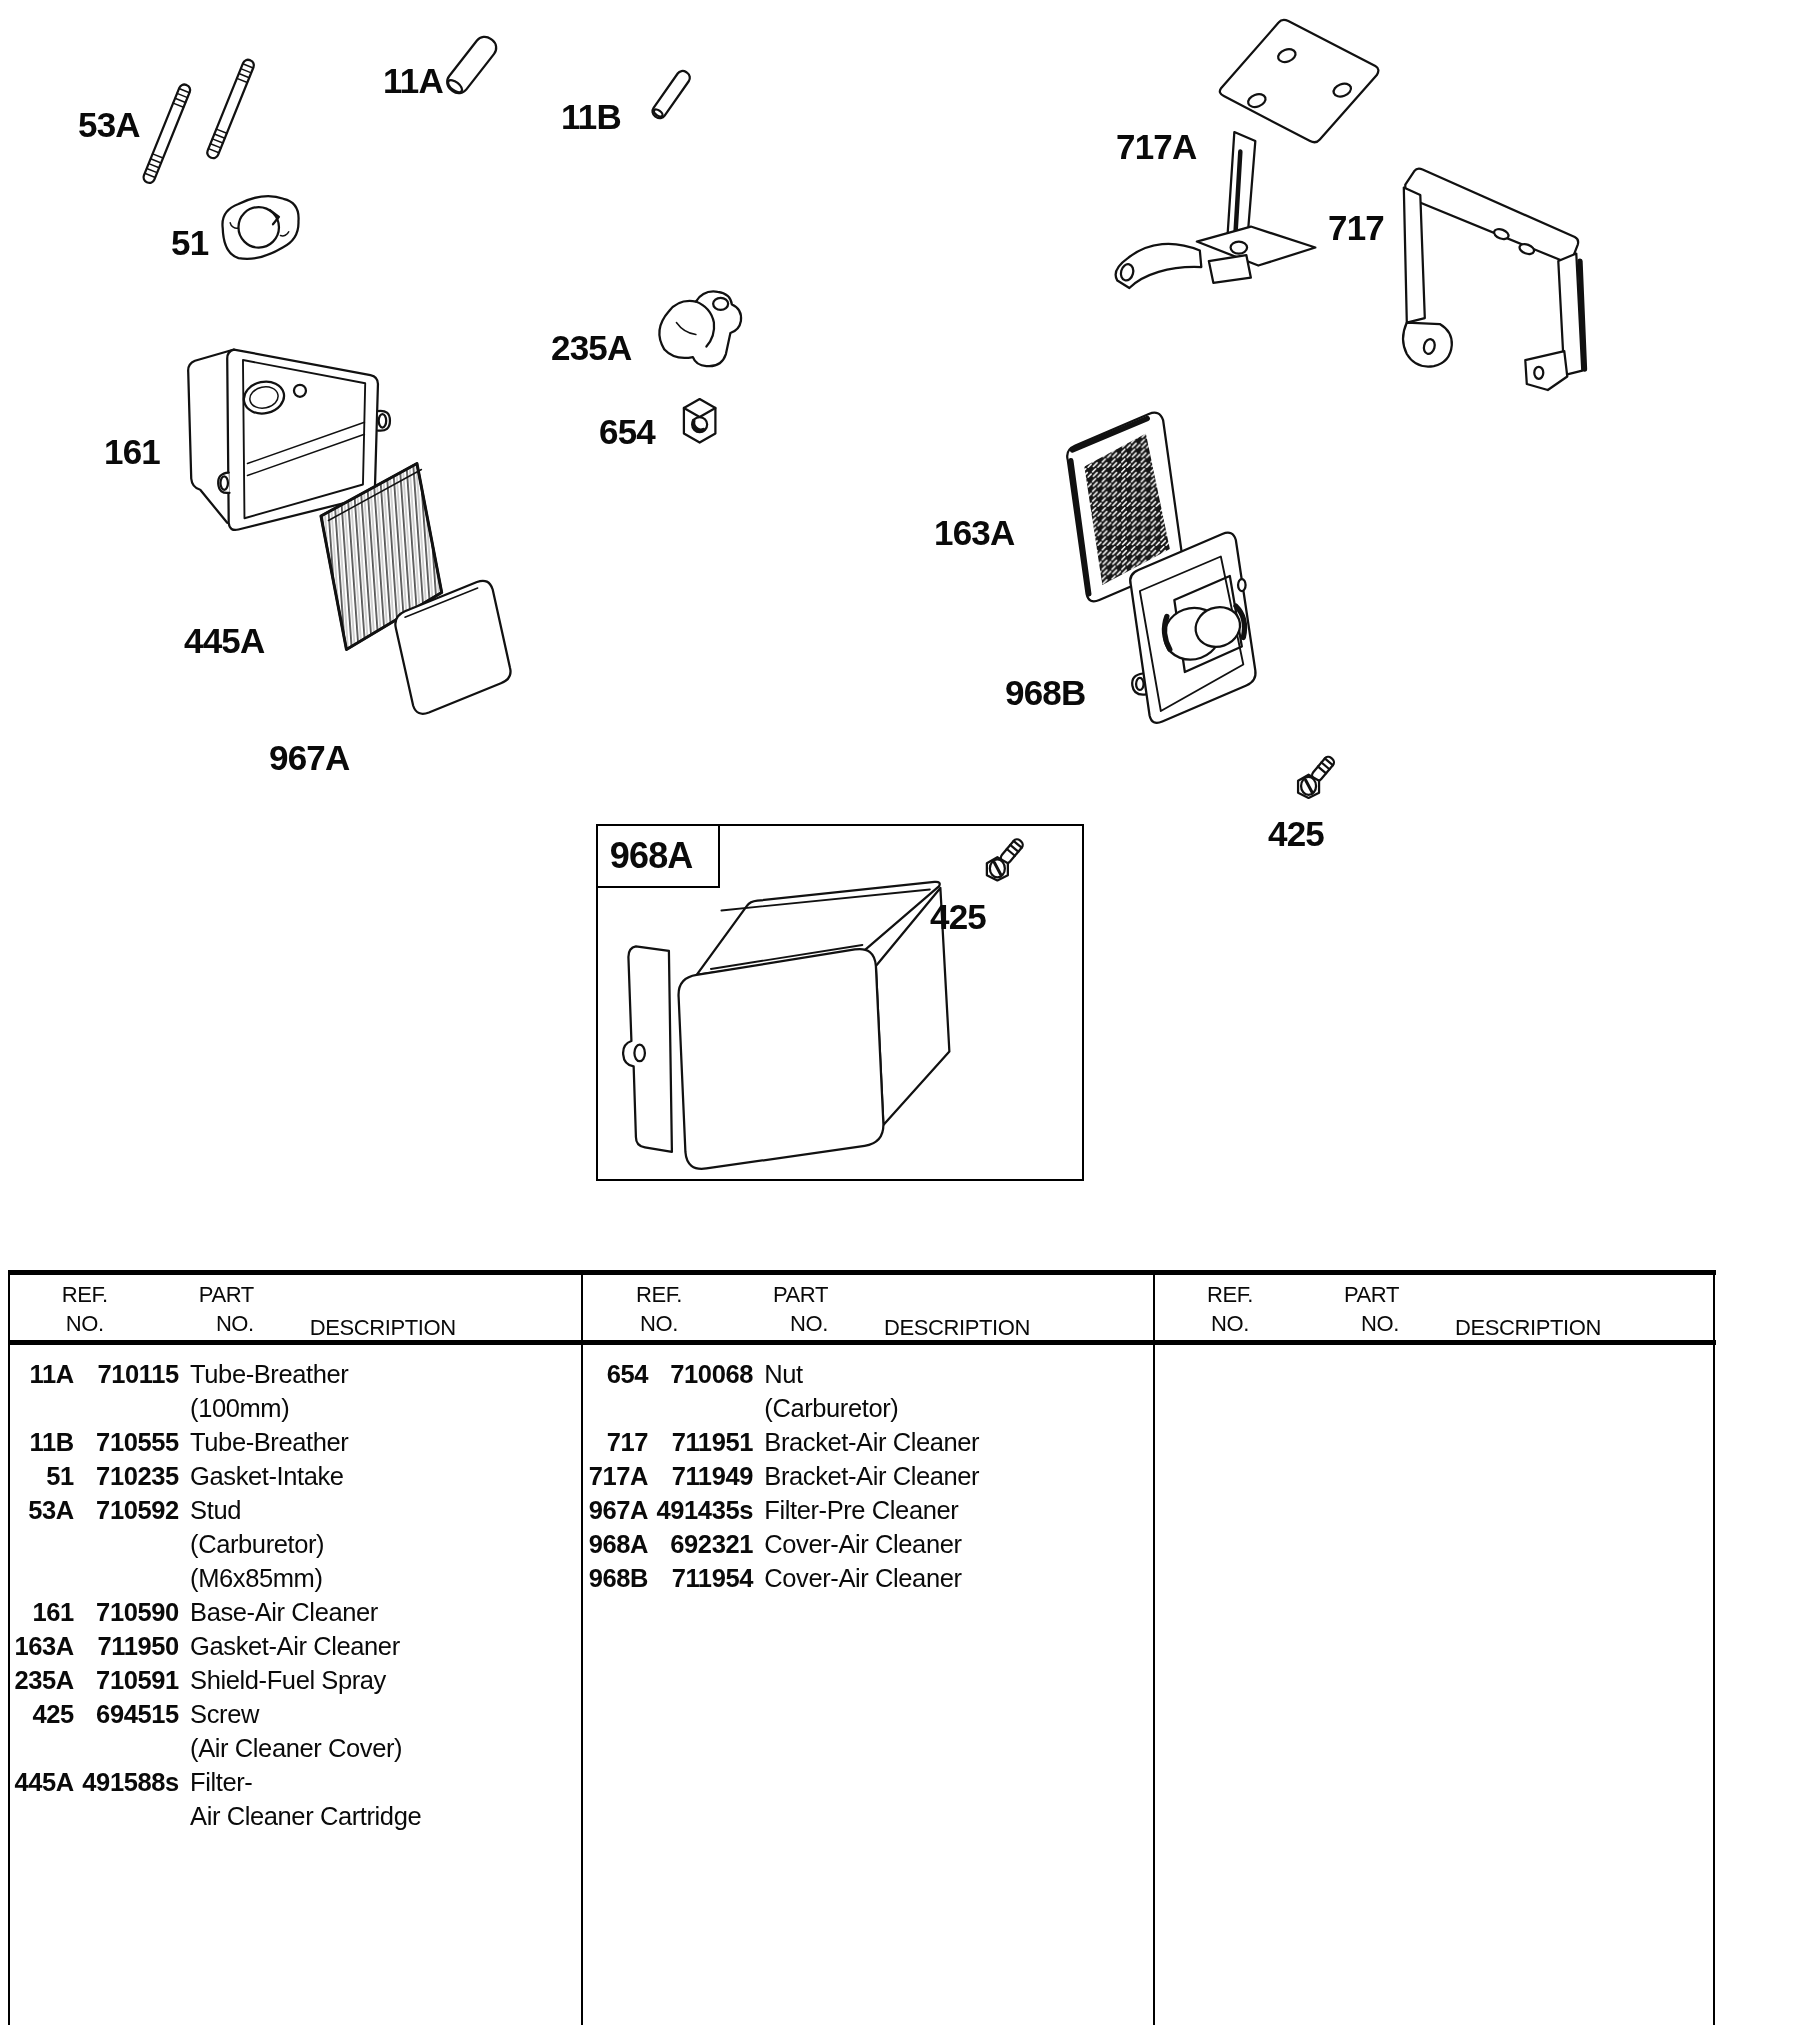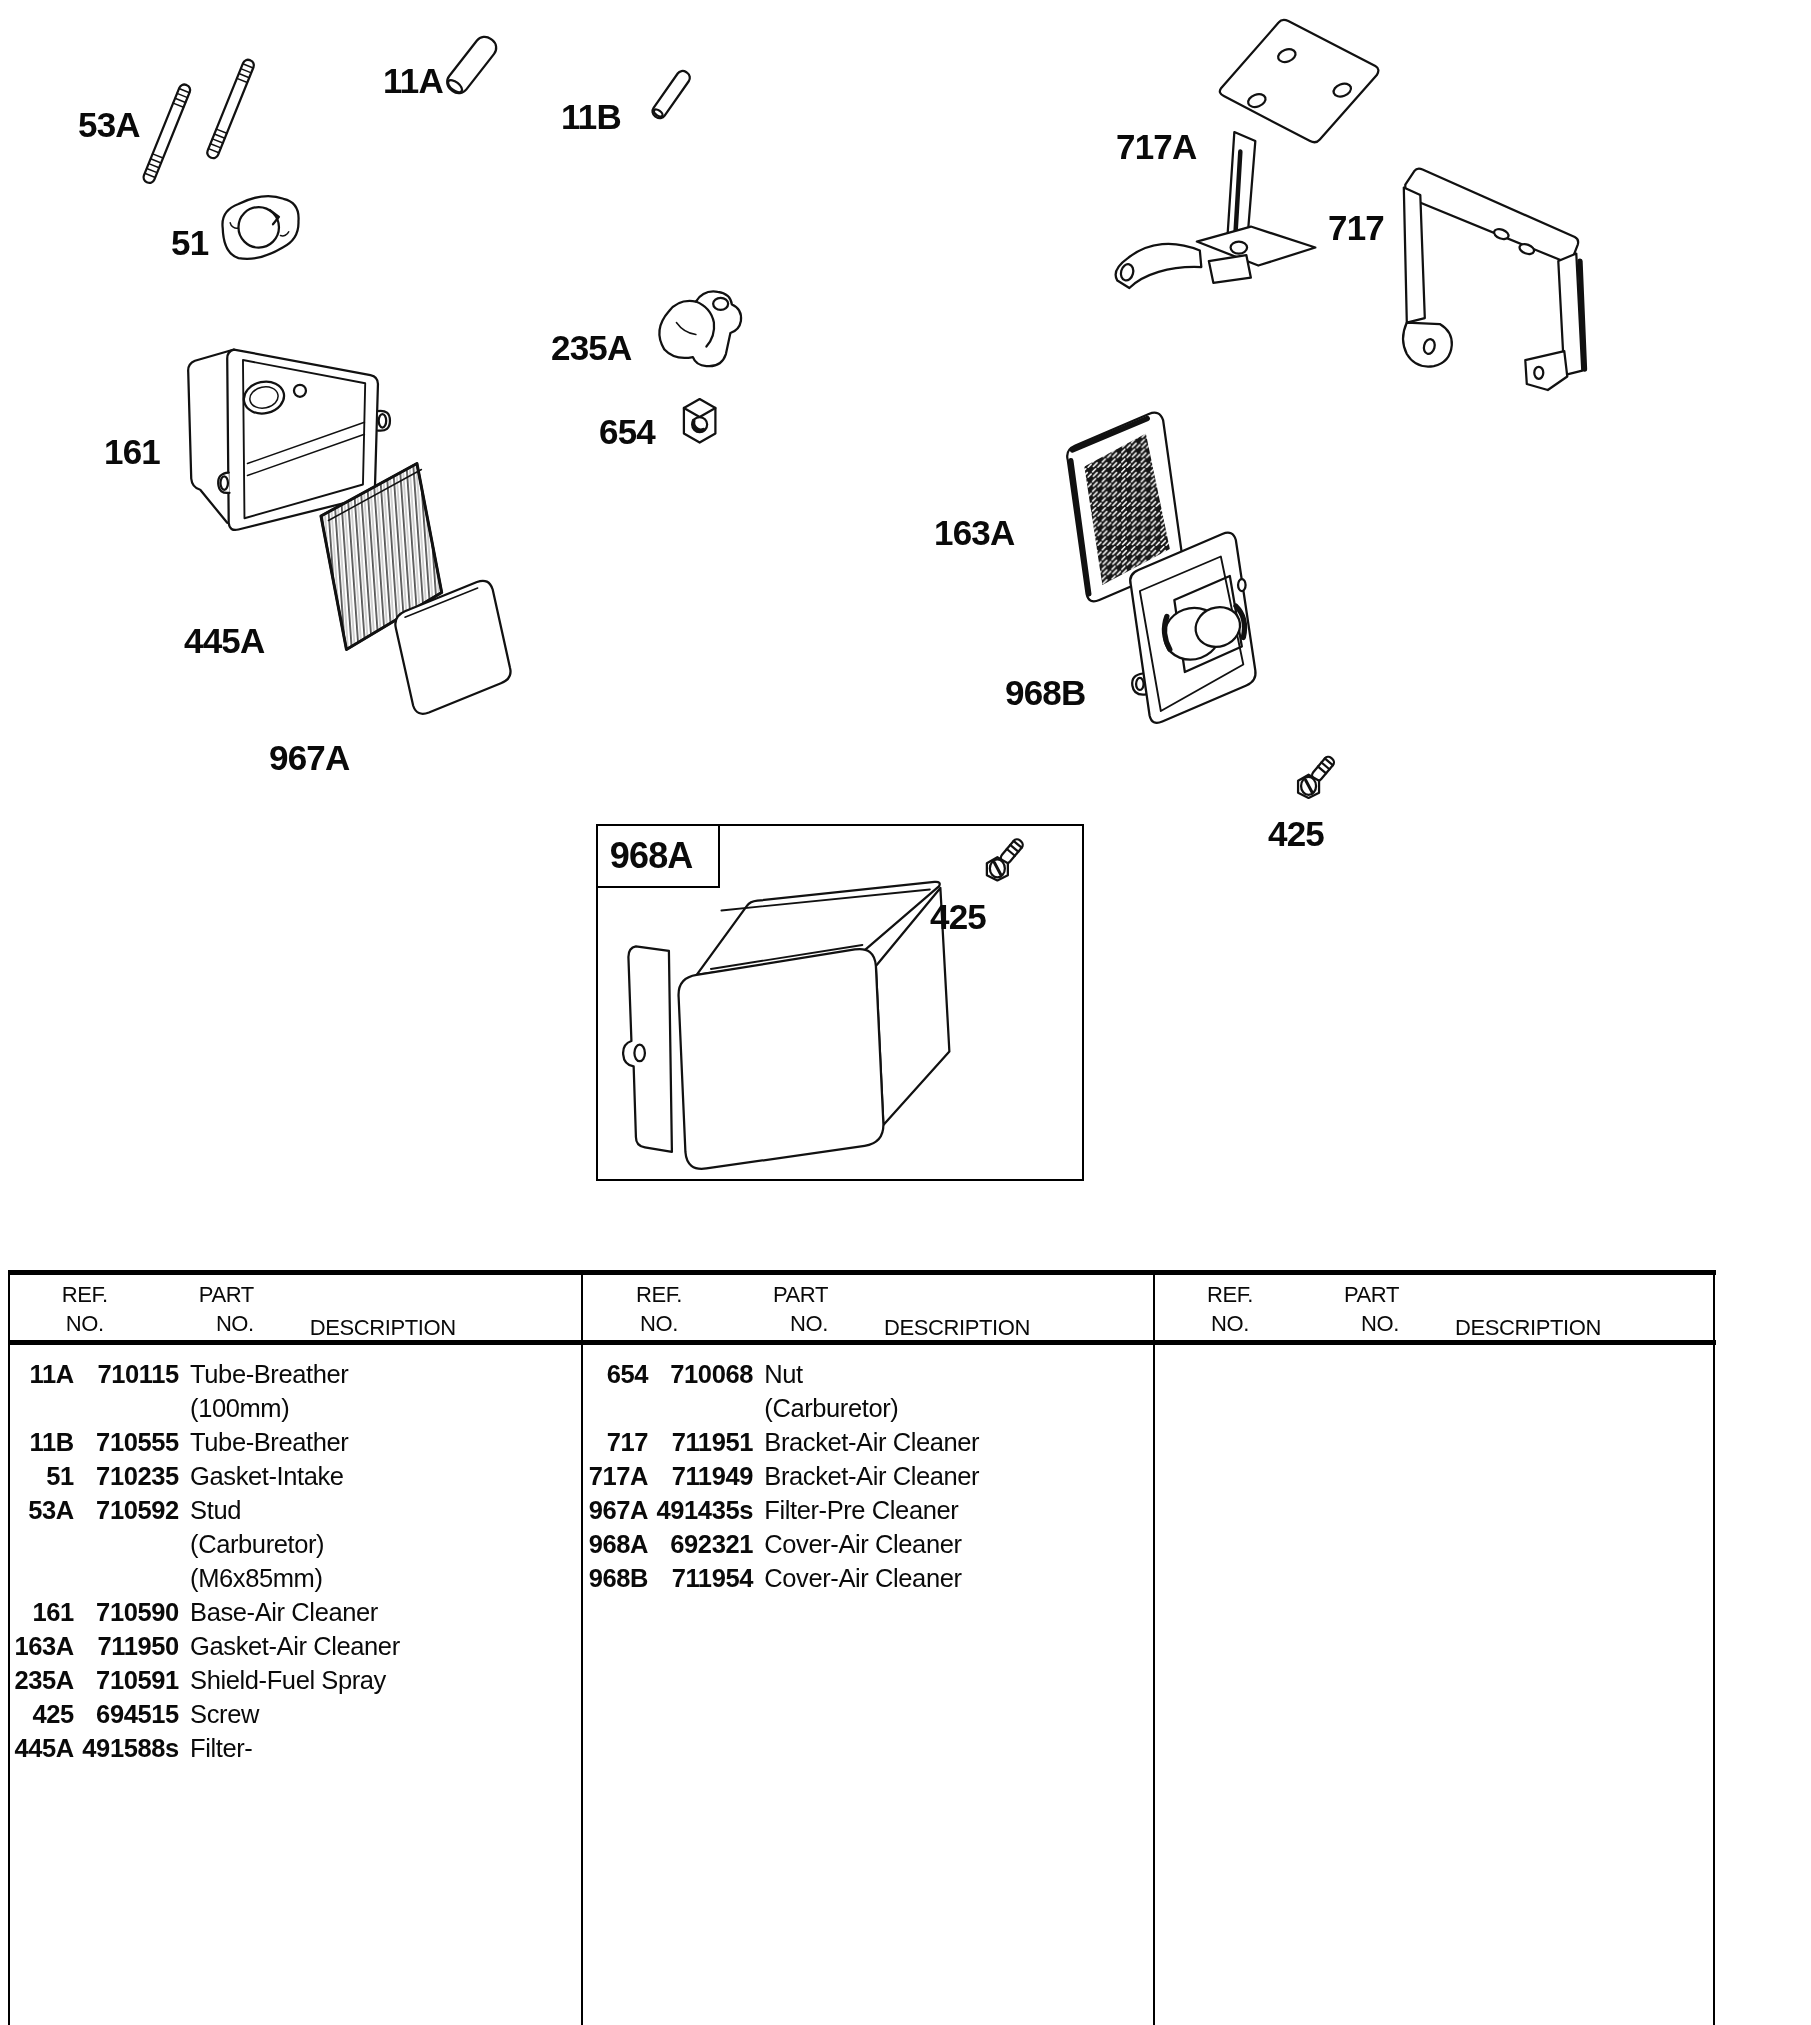--- a/index.html
+++ b/index.html
@@ -275,23 +275,33 @@
             <span class="t-ref">235A</span>
             <span class="t-part">710591</span>
             <span class="t-desc">Shield-Fuel Spray</span>
           </div>
           <div class="t-row">
             <span class="t-ref">425</span>
             <span class="t-part">694515</span>
             <span class="t-desc">Screw</span>
           </div>
           <div class="t-row">
+            <span class="t-ref"></span>
+            <span class="t-part"></span>
+            <span class="t-desc">(Air Cleaner Cover)</span>
+          </div>
+          <div class="t-row">
             <span class="t-ref">445A</span>
             <span class="t-part">491588s</span>
             <span class="t-desc">Filter-</span>
+          </div>
+          <div class="t-row">
+            <span class="t-ref"></span>
+            <span class="t-part"></span>
+            <span class="t-desc">Air Cleaner Cartridge</span>
           </div>
         </div>
     </div>
 
     <div class="t-col" style="left:584px;width:569px;">
       <div class="t-head">
         <div class="hdr-ref">
           <div>REF.</div>
           <div>NO.</div>
         </div>

